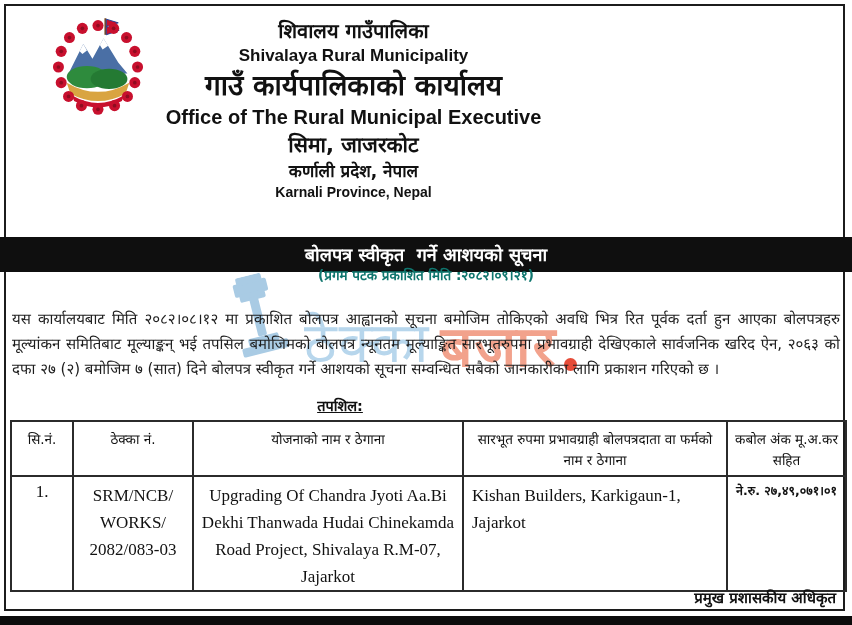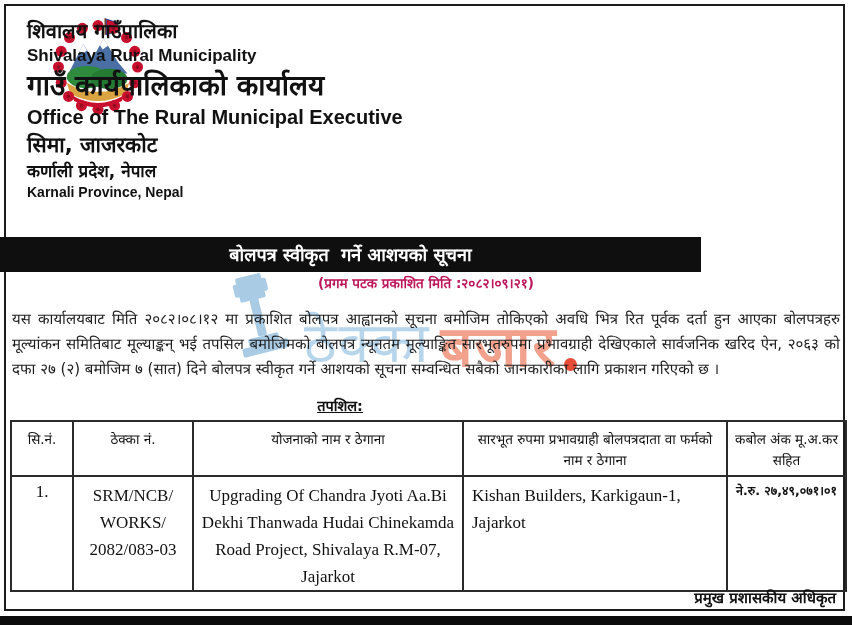--- a/index.html
+++ b/index.html
@@ -15,35 +15,35 @@
   .watermark { position:absolute; left:220px; top:272px; display:flex; align-items:flex-start; z-index:0; }
   .watermark .gavel { transform:rotate(-14deg); margin-top:2px; }
   .wm-text1 { font-size:56px; font-weight:normal; color:#b7d6ec; margin-top:30px; margin-left:6px; letter-spacing:2px; }
   .wm-text2 { font-size:56px; font-weight:bold; color:#f2a28c; margin-top:34px; margin-left:10px; letter-spacing:2px; }
   .wm-dot { width:13px; height:13px; border-radius:50%; background:#e64c38; margin-top:86px; margin-left:6px; }
 
   .content { position:relative; z-index:1; }
 
   
   .emblem { position:absolute; left:52px; top:16px; width:92px; height:102px; }
-  .header-text { position:absolute; left:0; width:707px; top:18px; text-align:left; color:#111;margin-left:27px; }
+  .header-text { position:absolute; left:0; width:707px; top:18px; text-align:center; color:#111; }
   .h-np1 { font-size:20px; font-weight:bold; line-height:26px; }
   .h-en1 { font-size:17px; font-weight:bold; line-height:23px; font-family:"Liberation Sans", sans-serif; }
   .h-np2 { font-size:28px; font-weight:bold; line-height:37px; }
   .h-en2 { font-size:20px; font-weight:bold; line-height:27px; font-family:"Liberation Sans", sans-serif; }
   .h-np3 { font-size:21px; font-weight:bold; line-height:28px; }
   .h-en3 { font-size:15px; font-weight:bold; line-height:20px; font-family:"Liberation Sans", sans-serif; }
   .h-np4 { font-size:17px; font-weight:bold; line-height:24px; }
   .h-en4 { font-size:14px; font-weight:bold; line-height:18px; font-family:"Liberation Sans", sans-serif; }
 
-  .banner { position:absolute; left:0; top:237px; width:701px; height:35px; background:#0f0f0f;
+  .banner { position:absolute; left:0; top:237px; width:852px; height:35px; background:#0f0f0f;
     color:#ffffff; font-size:18px; font-weight:bold; text-align:center; line-height:35px; white-space:pre-wrap; }
 
-  .pub-date { position:absolute; left:0; width:852px; top:274px; text-align:center;
-    font-size:13.5px; font-weight:bold; color:#be185d; }
+  .pub-date { position:absolute; left:0; width:852px; top:266px; text-align:center;
+    font-size:13.5px; font-weight:bold; color:#0f766e; }
 
   .body-par { position:absolute; left:12px; width:828px; top:307px; font-size:15px;
     line-height:25px; text-align:justify; color:#1d1d1d; }
 
   .details-label { position:absolute; left:0; width:680px; top:395px; text-align:center;
     font-size:14.5px; font-weight:bold; text-decoration:underline; color:#111; }
 
   
   table.notice { position:absolute; left:10px; top:420px; width:835px; border-collapse:collapse;
     table-layout:fixed; }

